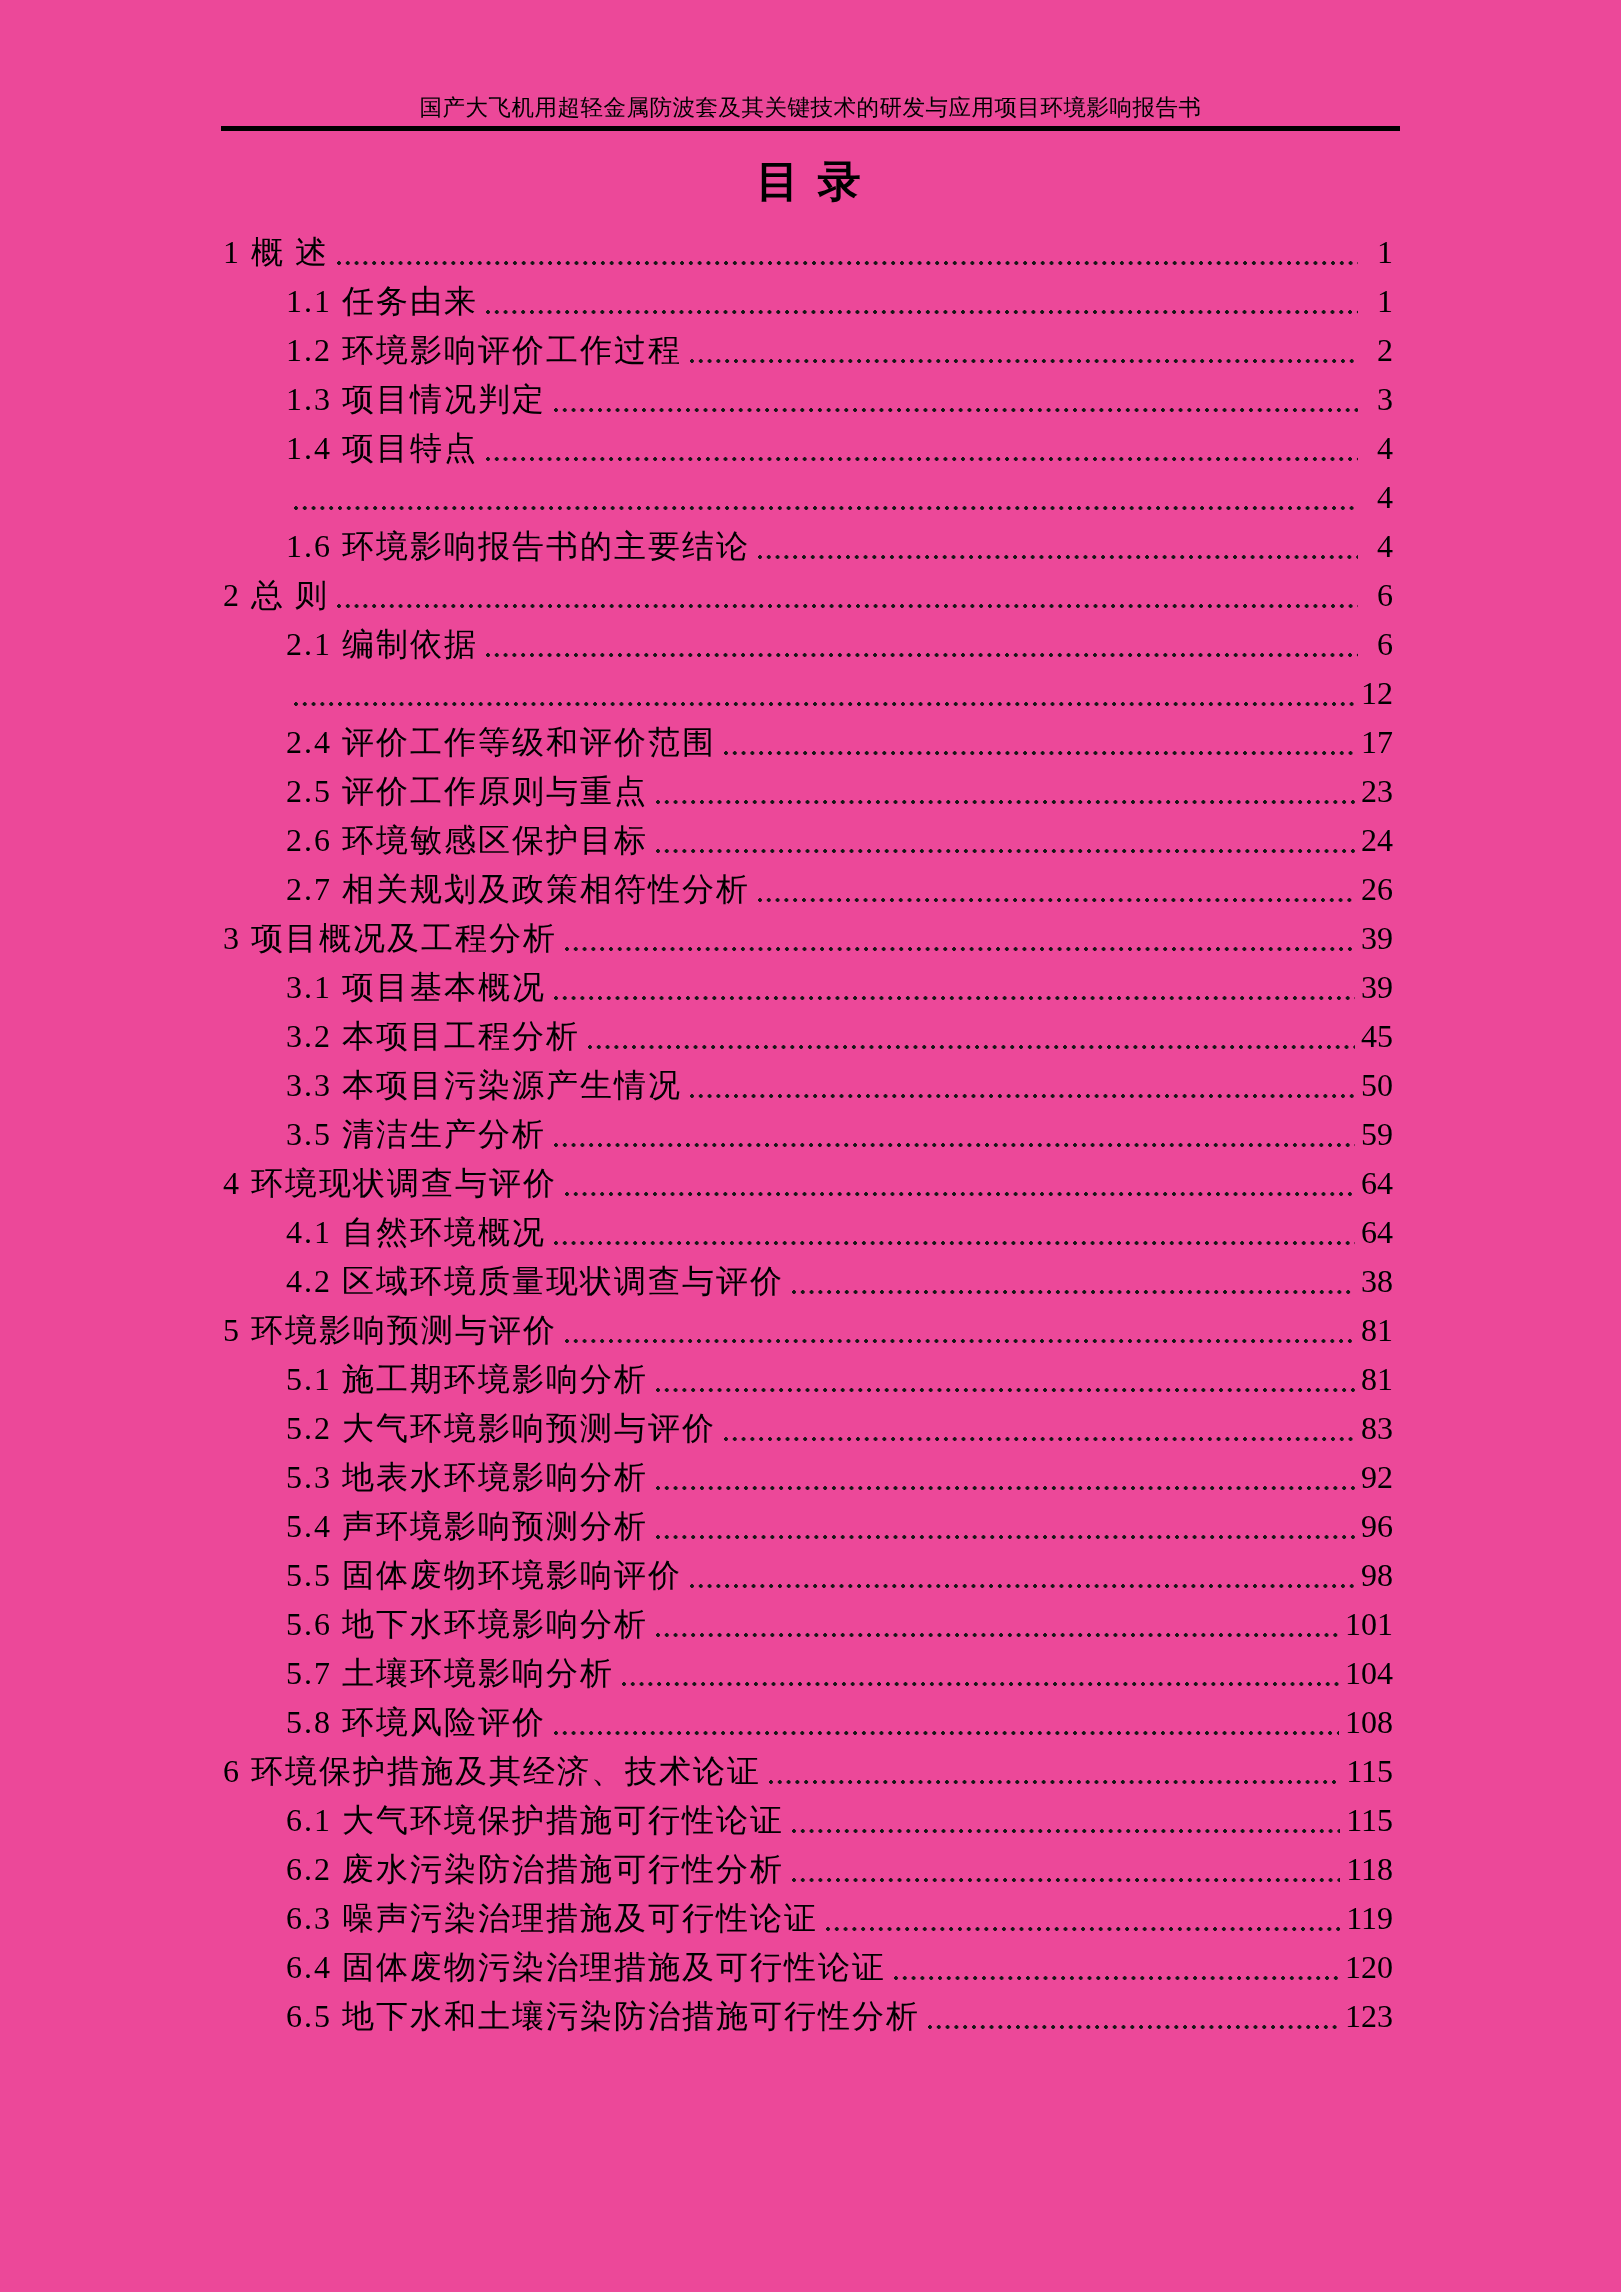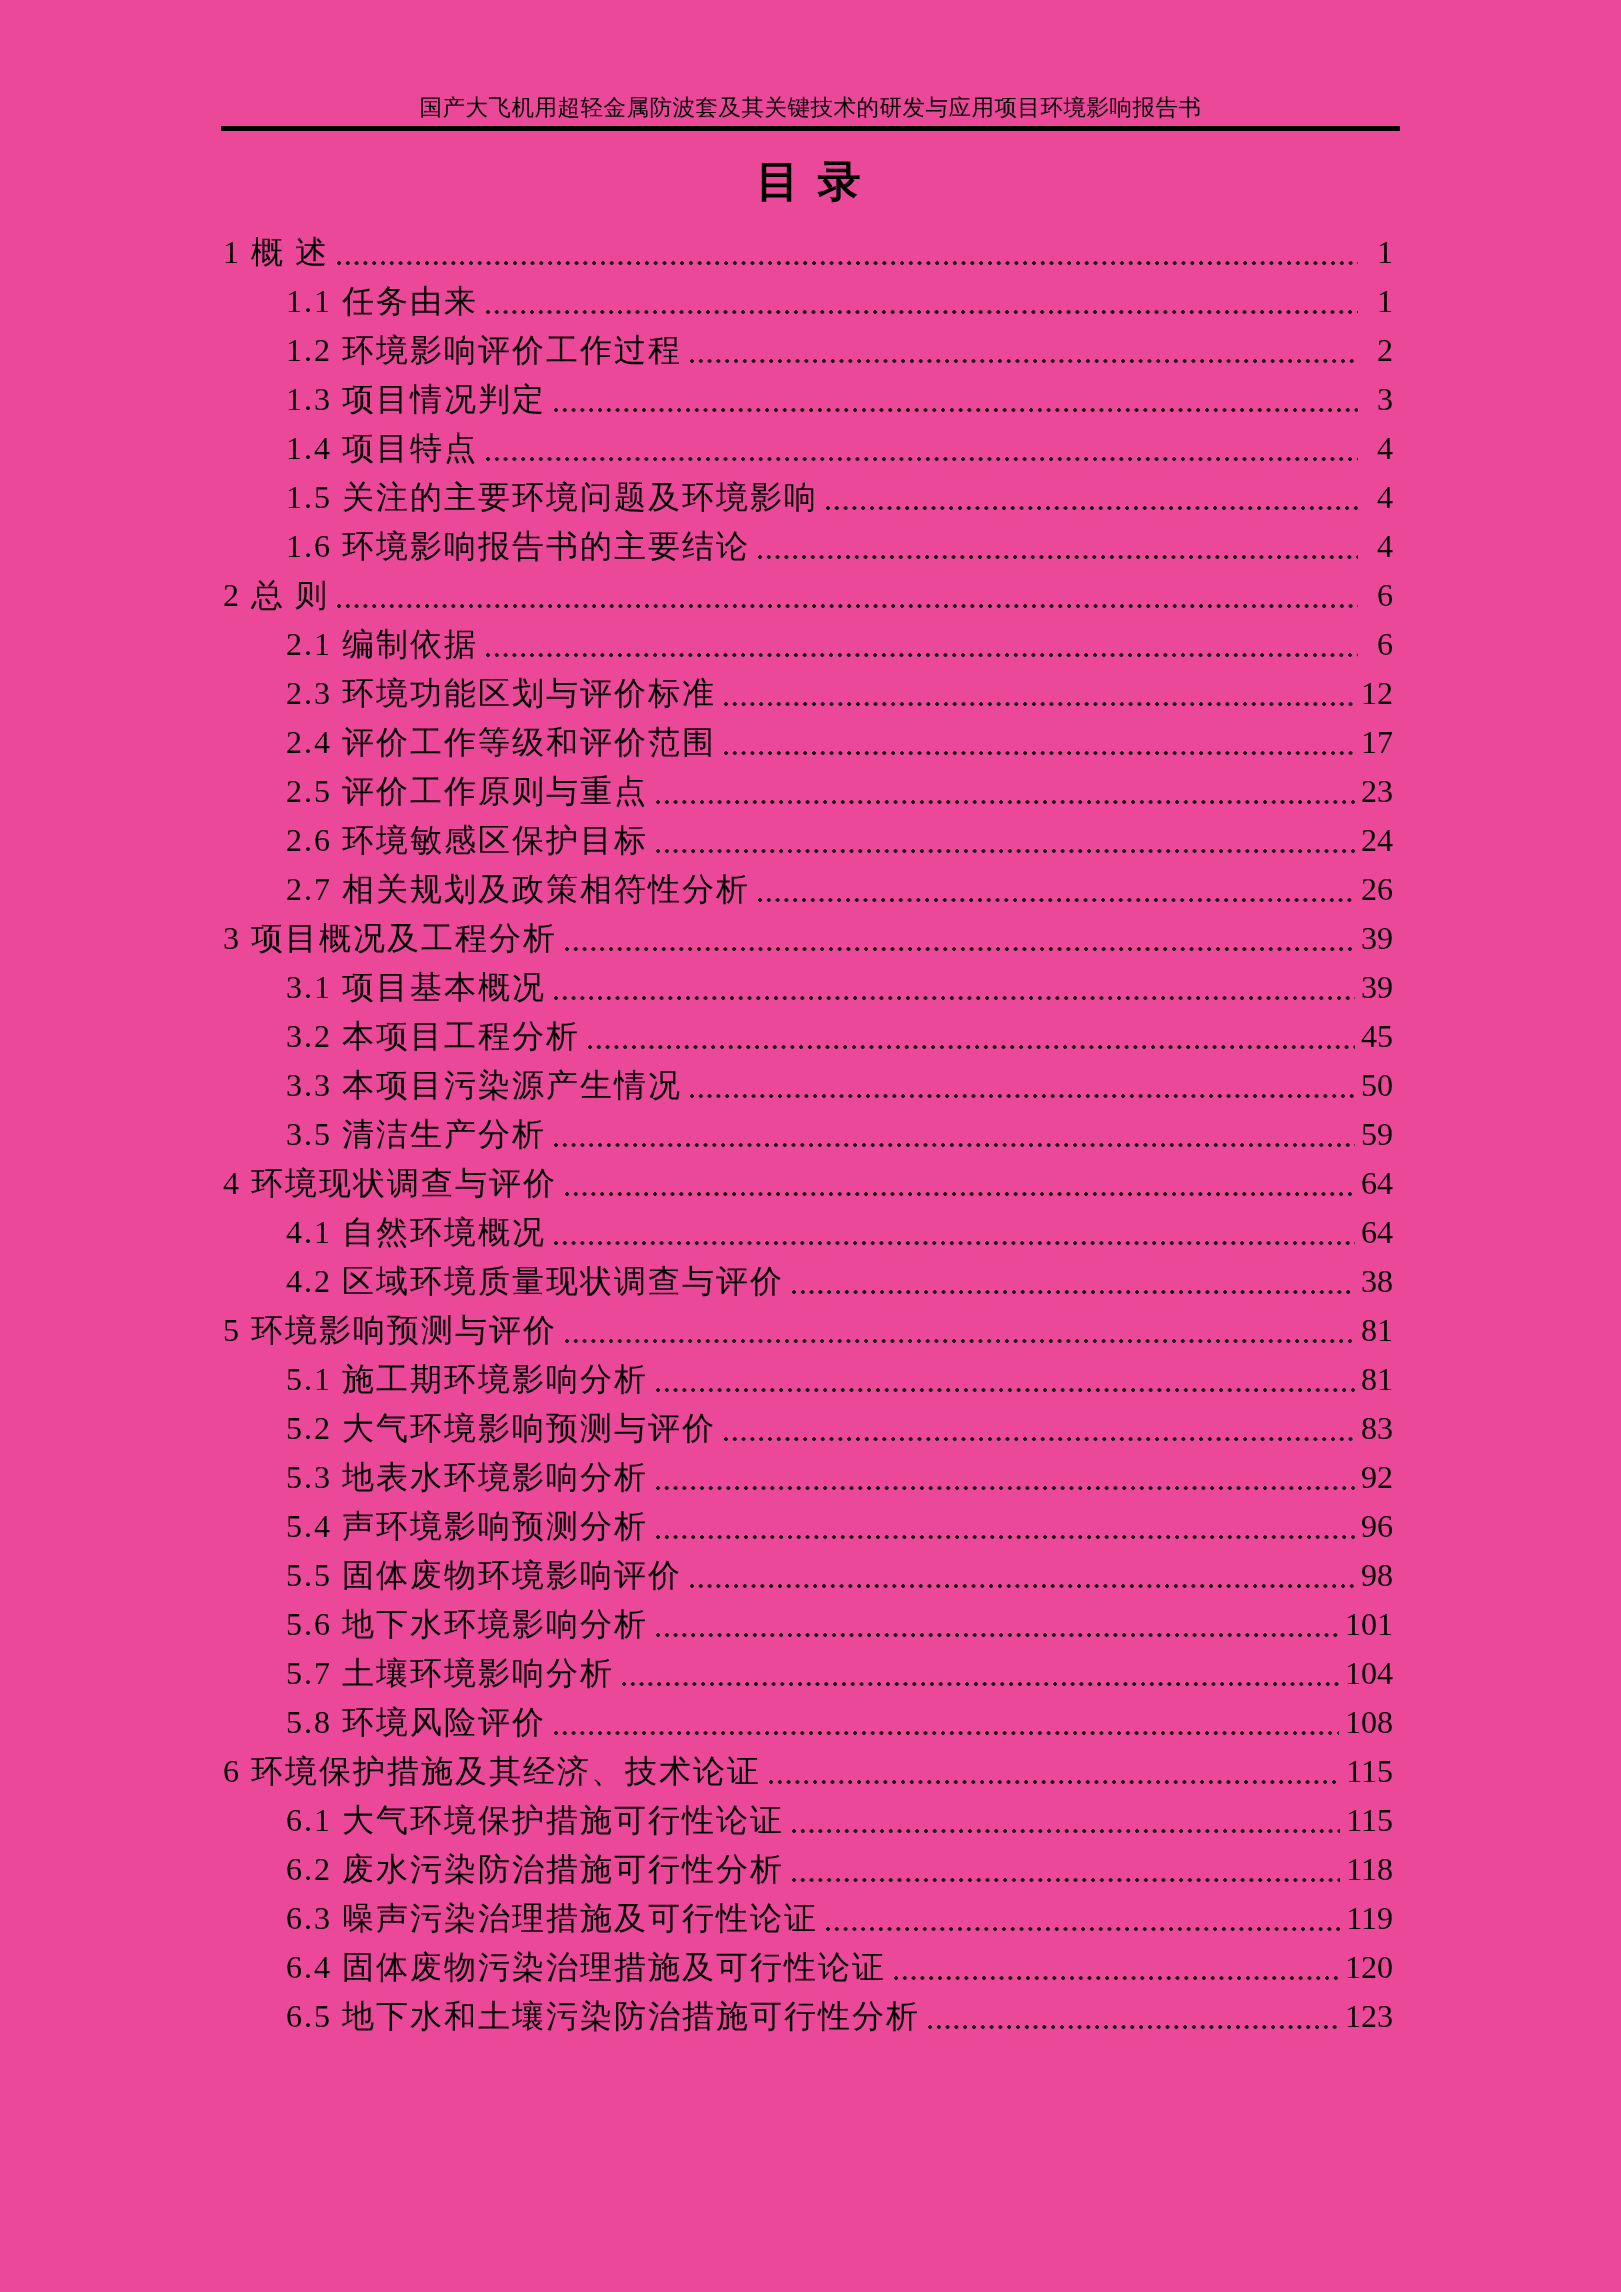--- a/index.html
+++ b/index.html
@@ -119,21 +119,20 @@
     <span class="toc-page">3</span>
   </div>
 
   <div class="toc-row level-2">
     <span class="toc-label">1.4 项目特点</span>
     <span class="toc-leader"></span>
     <span class="toc-page">4</span>
   </div>
 
   <div class="toc-row level-2">
-    <span class="toc-label">1.5 关注的主要环境问题及环境影响</span>
     <span class="toc-leader"></span>
     <span class="toc-page">4</span>
   </div>
 
   <div class="toc-row level-2">
     <span class="toc-label">1.6 环境影响报告书的主要结论</span>
     <span class="toc-leader"></span>
     <span class="toc-page">4</span>
   </div>
 
@@ -144,21 +143,20 @@
   </div>
 
   <div class="toc-row level-2">
     <span class="toc-label">2.1 编制依据</span>
     <span class="toc-leader"></span>
     <span class="toc-page">6</span>
   </div>
 
 
   <div class="toc-row level-2">
-    <span class="toc-label">2.3 环境功能区划与评价标准</span>
     <span class="toc-leader"></span>
     <span class="toc-page">12</span>
   </div>
 
   <div class="toc-row level-2">
     <span class="toc-label">2.4 评价工作等级和评价范围</span>
     <span class="toc-leader"></span>
     <span class="toc-page">17</span>
   </div>
 

